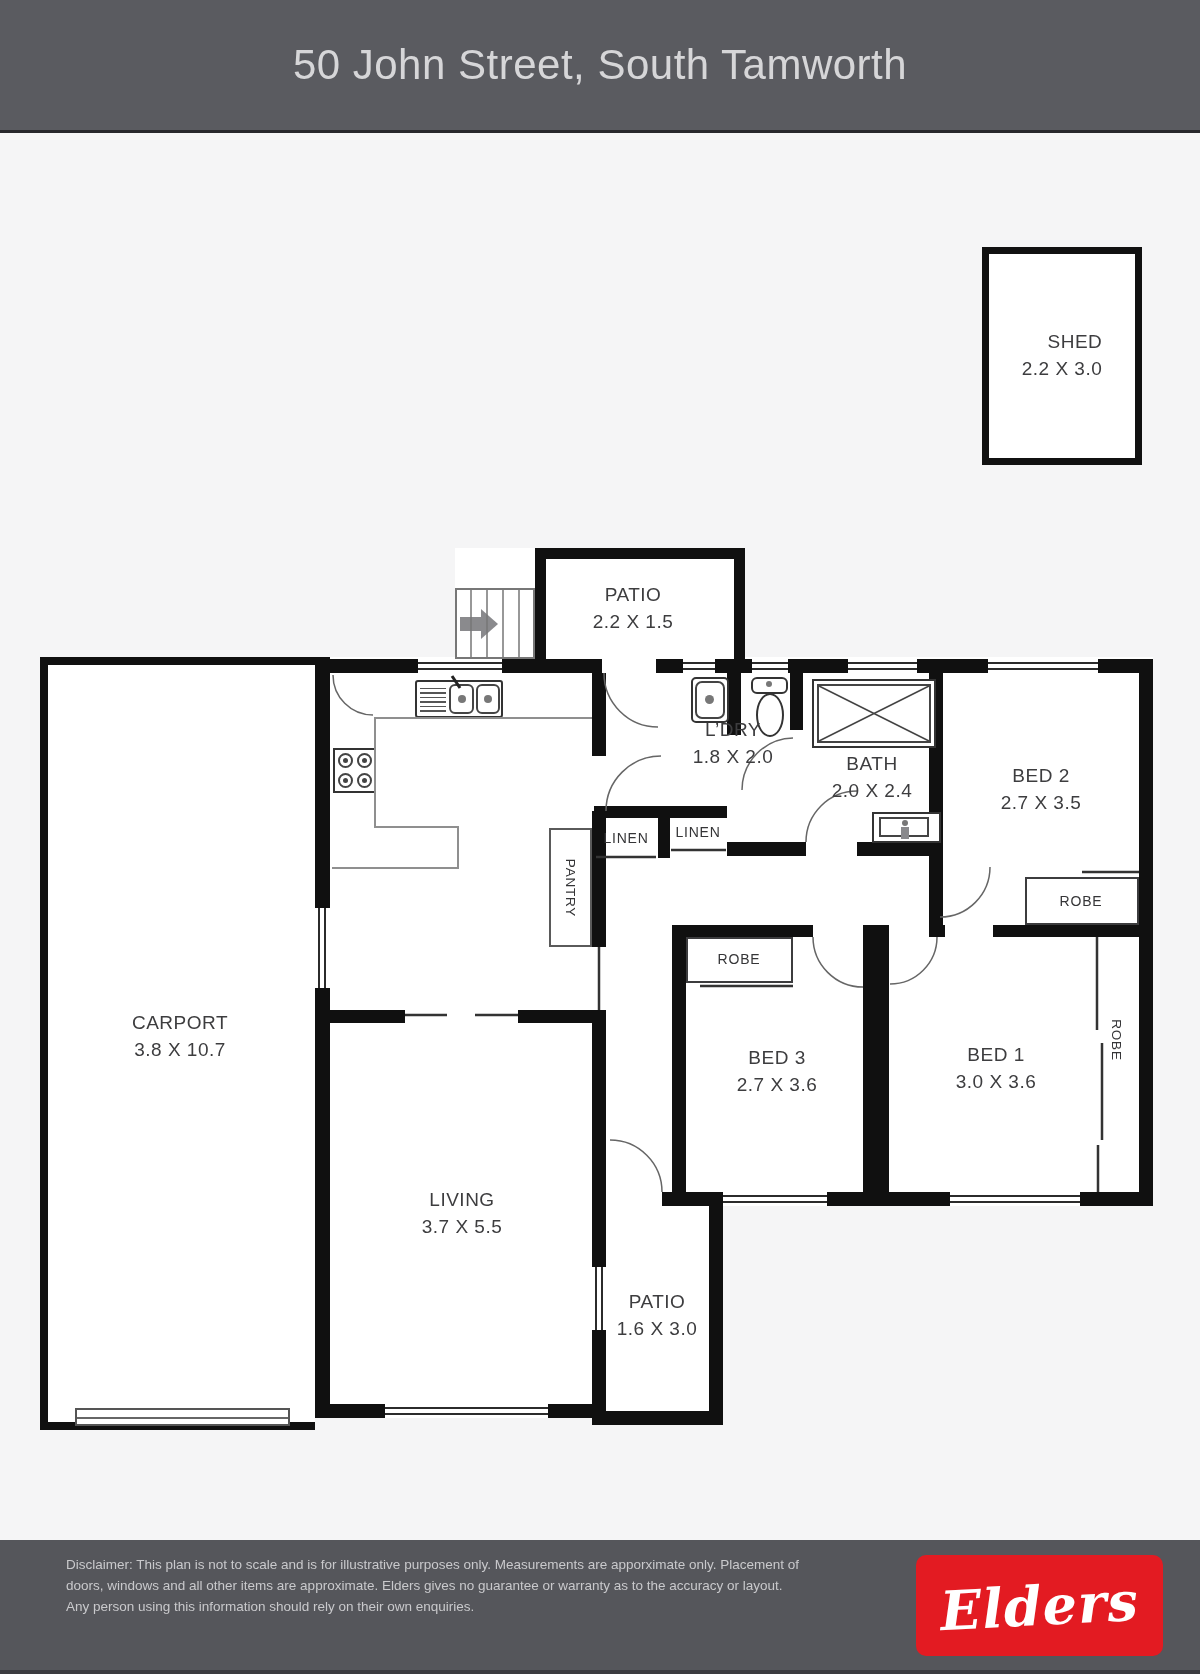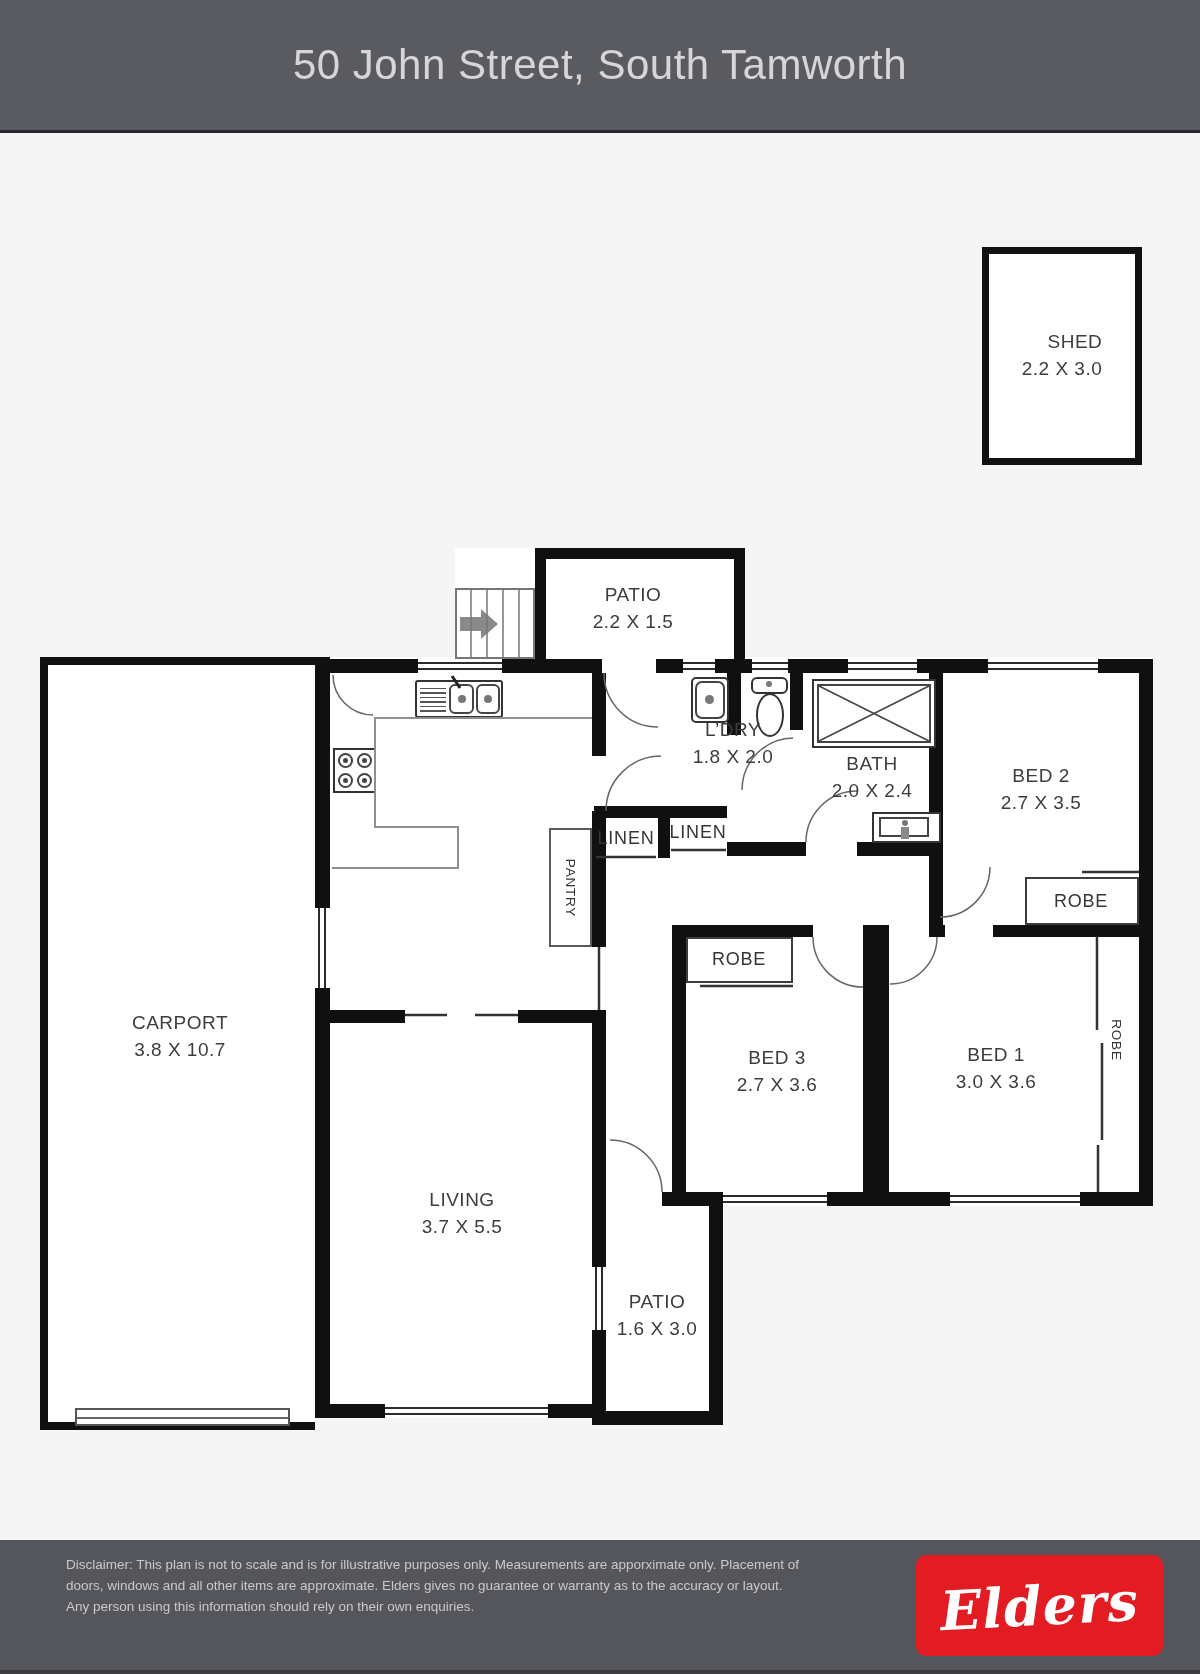--- a/index.html
+++ b/index.html
@@ -26,21 +26,21 @@
   .gate{position:absolute;left:75px;top:1408px;width:215px;height:18px;background:
         linear-gradient(to bottom,#fff 0 7px,#666 7px 9px,#fff 9px 18px);
         border:2px solid #555;box-sizing:border-box;}
   .stairs{position:absolute;left:455px;top:588px;width:80px;height:71px;background:#fff;
         border:2px solid #777;box-sizing:border-box;}
   .arrow-shaft{position:absolute;left:460px;top:617px;width:21px;height:14px;background:#8a8a8d;}
   .arrow-head{position:absolute;left:481px;top:609px;width:0;height:0;
         border-left:17px solid #8a8a8d;border-top:15px solid transparent;border-bottom:15px solid transparent;}
   .lbl{position:absolute;transform:translate(-50%,-50%);text-align:center;color:#3d3d3f;
        font-size:19px;line-height:27px;white-space:nowrap;letter-spacing:.5px;}
-  .sml{position:absolute;transform:translate(-50%,-50%);color:#353537;font-size:18px;
+  .sml{position:absolute;transform:translate(-50%,-50%);color:#353537;font-size:14px;
        letter-spacing:.8px;white-space:nowrap;}
   .vert{position:absolute;transform:translate(-50%,-50%);color:#353537;font-size:13.5px;
        letter-spacing:.8px;writing-mode:vertical-rl;white-space:nowrap;}
   .box{position:absolute;border:2px solid #3c3c3e;box-sizing:border-box;background:#fff;}
   .thinbox{position:absolute;border:2px solid #5a5a5a;box-sizing:border-box;background:#fff;}
   svg.ovl{position:absolute;left:0;top:0;}
   
   .fix{position:absolute;border:2px solid #333;box-sizing:border-box;background:#fff;border-radius:3px;}
   .drain{position:absolute;background:repeating-linear-gradient(to bottom,#fff 0 3px,#555 3px 4.5px);}
   .bowl{position:absolute;border:2px solid #444;border-radius:6px;background:#fff;box-sizing:border-box;}

